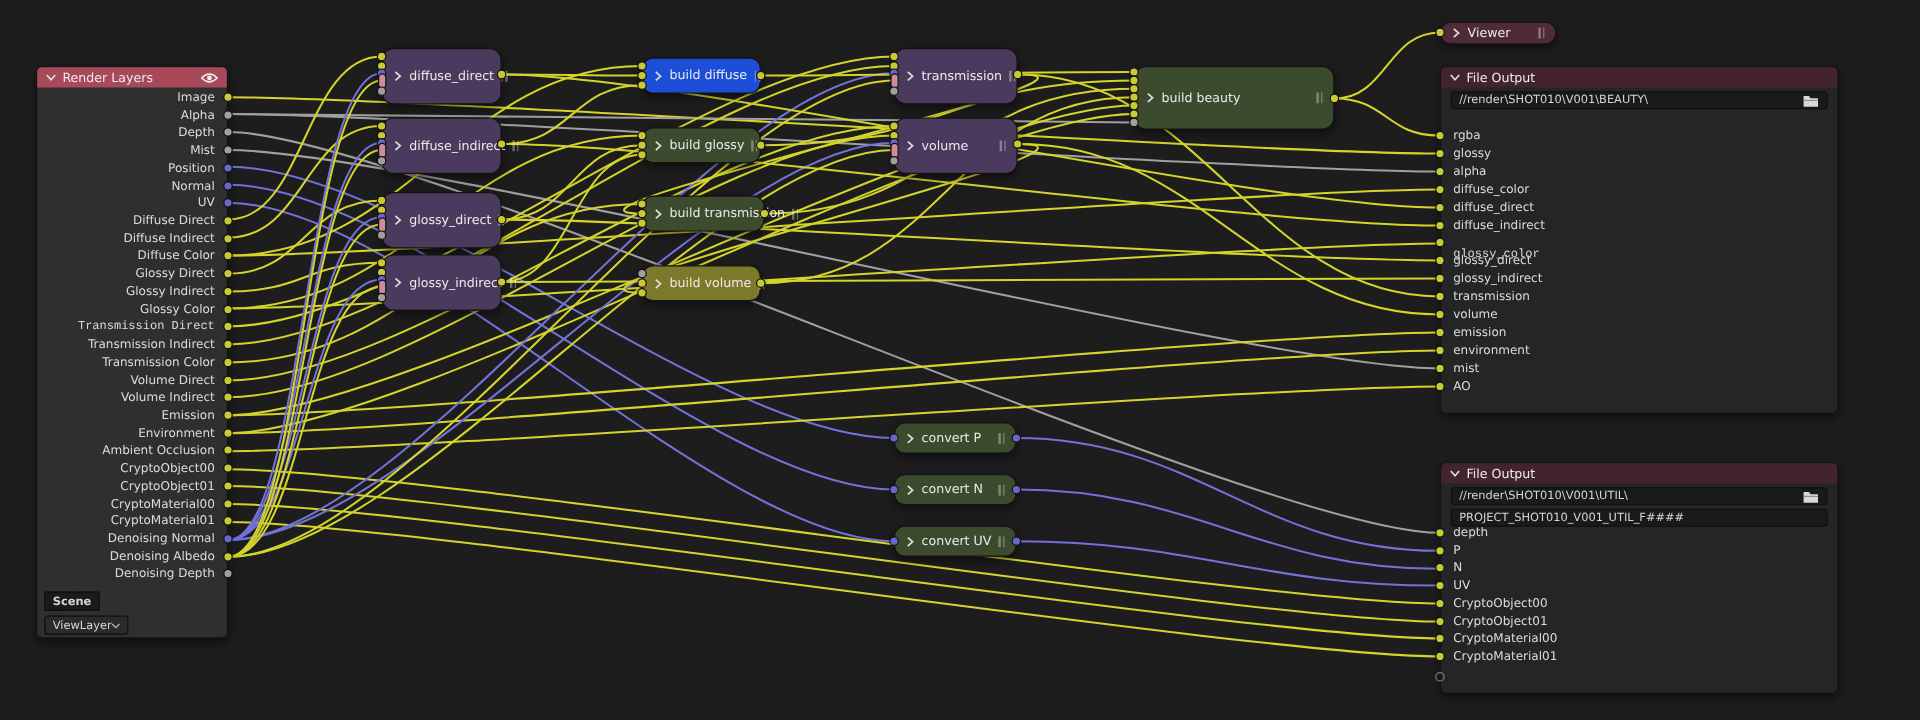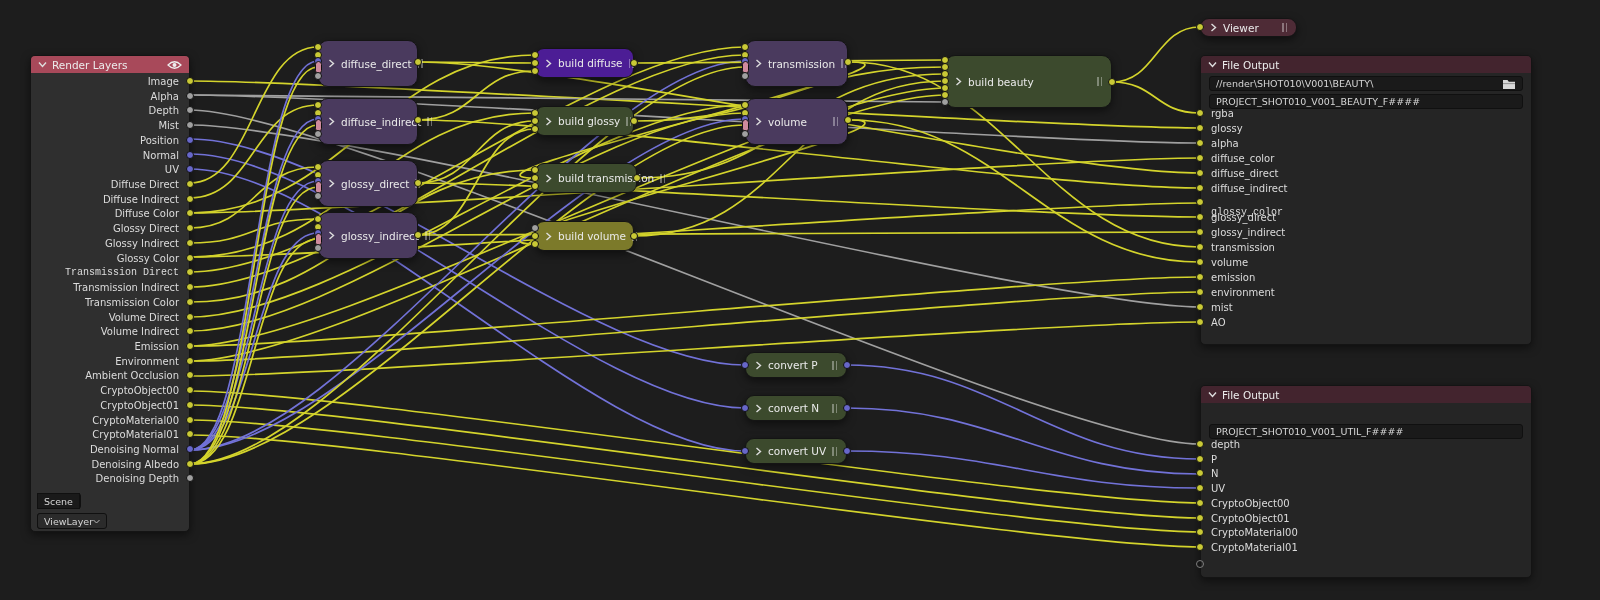--- a/index.html
+++ b/index.html
@@ -137,21 +137,21 @@
         <div class="rowlabel rl-label" style="top: 283.96px; left: 0px; width: 148px;">Emission</div>
         <div class="rowlabel rl-label" style="top: 298.68px; left: 0px; width: 148px;">Environment</div>
         <div class="rowlabel rl-label" style="top: 313.4px; left: 0px; width: 148px;">Ambient Occlusion</div>
         <div class="rowlabel rl-label" style="top: 328.12px; left: 0px; width: 148px;">CryptoObject00</div>
         <div class="rowlabel rl-label" style="top: 342.84px; left: 0px; width: 148px;">CryptoObject01</div>
         <div class="rowlabel rl-label" style="top: 357.56px; left: 0px; width: 148px;">CryptoMaterial00</div>
         <div class="rowlabel rl-label" style="top: 372.28px; left: 0px; width: 148px;">CryptoMaterial01</div>
         <div class="rowlabel rl-label" style="top: 387px; left: 0px; width: 148px;">Denoising Normal</div>
         <div class="rowlabel rl-label" style="top: 401.72px; left: 0px; width: 148px;">Denoising Albedo</div>
         <div class="rowlabel rl-label" style="top: 416.44px; left: 0px; width: 148px;">Denoising Depth</div>
-        <div style="position: absolute; left: 6px; right: 6px; top: 437px; height: 16px; display: flex; gap: 2px;">
+        <div style="position: absolute; left: 6px; right: 6px; top: 437px; height: 16px; display: flex; gap: 2px; font-weight: bold;">
           <div class="btn" style="width: 26px; height: 16px; gap: 1px;">
             <svg width="14" height="12" viewBox="0 0 14 12">
               <circle cx="9.5" cy="4" r="3" fill="#cfcfcf"></circle>
               <path d="M4.5 3 L8 11 L1 11 Z" fill="#e4e4e4"></path>
             </svg>
             <svg width="6" height="5" viewBox="0 0 6 5">
               <path d="M0.5 1 L3 4 L5.5 1" stroke="#bbb" fill="none"></path>
             </svg>
           </div>
           <div class="field" style="flex: 1 1 0%; height: 16px; border-radius: 0px;">
@@ -217,21 +217,21 @@
           <svg width="7" height="9" viewBox="0 0 7 9">
             <path d="M1.5 1 L5.5 4.5 L1.5 8" stroke="#ddd" stroke-width="1.4" fill="none"></path>
           </svg>
         </span>
         <span>glossy_indirect</span>
         <span class="grip">
           <i></i>
           <i></i>
         </span>
       </div>
-      <div class="node collapsed" style="left: 535px; top: 48px; width: 99px; height: 30px; background: #4c1d95; border-radius: 9px;">
+      <div class="node collapsed" style="left: 535px; top: 48px; width: 99px; height: 30px; background: #1d4ed8; border-radius: 9px;">
         <span class="chev">
           <svg width="7" height="9" viewBox="0 0 7 9">
             <path d="M1.5 1 L5.5 4.5 L1.5 8" stroke="#ddd" stroke-width="1.4" fill="none"></path>
           </svg>
         </span>
         <span>build diffuse</span>
         <span class="grip">
           <i></i>
           <i></i>
         </span>
@@ -366,23 +366,20 @@
           <span>File Output</span>
         </div>
         <div class="field" style="left: 8px; right: 8px; top: 20px; height: 15px;">
           <span>//render\SHOT010\V001\BEAUTY\</span>
           <span class="chev" style="margin-left: auto;">
             <svg width="14" height="12" viewBox="0 0 14 12">
               <path d="M1 2 h4.5 l1.3 1.8 H13 v7.2 H1 Z" fill="#d8d8d8"></path>
               <rect x="1" y="5.2" width="12" height="0.9" fill="#8a8a8a"></rect>
             </svg>
           </span>
-        </div>
-        <div class="field" style="left: 8px; right: 8px; top: 38px; height: 15px;">
-          <span>PROJECT_SHOT010_V001_BEAUTY_F####</span>
         </div>
         <div class="rowlabel" style="top: 51px; left: 10px;">rgba</div>
         <div class="rowlabel" style="top: 65.9px; left: 10px;">glossy</div>
         <div class="rowlabel" style="top: 80.8px; left: 10px;">alpha</div>
         <div class="rowlabel" style="top: 95.7px; left: 10px;">diffuse_color</div>
         <div class="rowlabel" style="top: 110.6px; left: 10px;">diffuse_direct</div>
         <div class="rowlabel" style="top: 125.5px; left: 10px;">diffuse_indirect</div>
         <div class="rowlabel" style="top: 150px; left: 10px; font-family: Liberation Mono, monospace;">glossy_color</div>
         <div class="rowlabel" style="top: 155.3px; left: 10px;">glossy_direct</div>
         <div class="rowlabel" style="top: 170.2px; left: 10px;">glossy_indirect</div>
@@ -394,20 +391,29 @@
         <div class="rowlabel" style="top: 259.6px; left: 10px;">AO</div>
       </div>
       <div class="node" style="left: 1200px; top: 385px; width: 332px; height: 193px; background: rgb(37, 37, 37);">
         <div class="node-header" style="background: rgb(67, 36, 46);">
           <span class="chev">
             <svg width="9" height="7" viewBox="0 0 9 7">
               <path d="M1 1.5 L4.5 5.5 L8 1.5" stroke="#ddd" stroke-width="1.4" fill="none"></path>
             </svg>
           </span>
           <span>File Output</span>
+        </div>
+        <div class="field" style="left: 8px; right: 8px; top: 20px; height: 15px;">
+          <span>//render\SHOT010\V001\UTIL\</span>
+          <span class="chev" style="margin-left: auto;">
+            <svg width="14" height="12" viewBox="0 0 14 12">
+              <path d="M1 2 h4.5 l1.3 1.8 H13 v7.2 H1 Z" fill="#d8d8d8"></path>
+              <rect x="1" y="5.2" width="12" height="0.9" fill="#8a8a8a"></rect>
+            </svg>
+          </span>
         </div>
         <div class="field" style="left: 8px; right: 8px; top: 38px; height: 15px;">
           <span>PROJECT_SHOT010_V001_UTIL_F####</span>
         </div>
         <div class="rowlabel" style="top: 52px; left: 10px;">depth</div>
         <div class="rowlabel" style="top: 66.7px; left: 10px;">P</div>
         <div class="rowlabel" style="top: 81.4px; left: 10px;">N</div>
         <div class="rowlabel" style="top: 96.1px; left: 10px;">UV</div>
         <div class="rowlabel" style="top: 110.8px; left: 10px;">CryptoObject00</div>
         <div class="rowlabel" style="top: 125.5px; left: 10px;">CryptoObject01</div>

